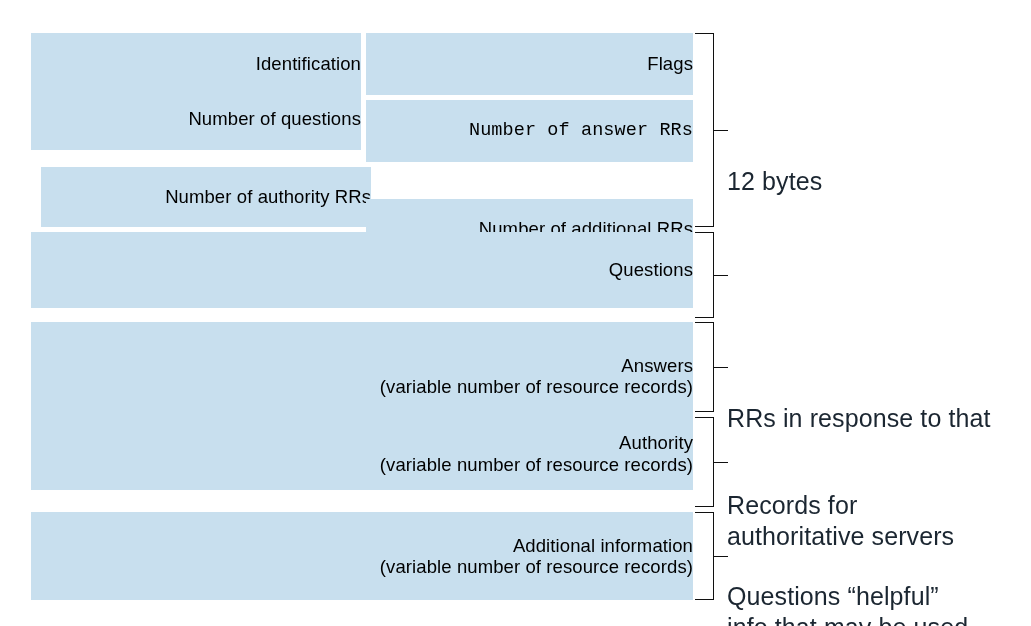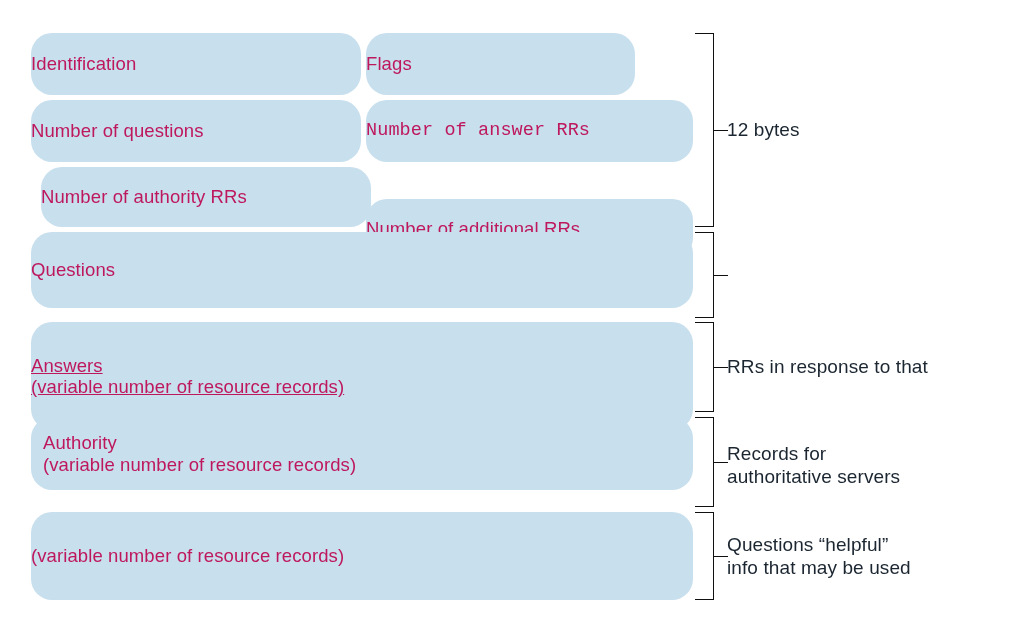--- a/index.html
+++ b/index.html
@@ -16,31 +16,30 @@
     width: 1031px;
     height: 626px;
     background: #ffffff;
     overflow: hidden;
   }
 
   
   .blk {
     position: absolute;
     background: #c8dfee;
-    color: #be185d;
+    color: #000000;
     display: flex;
     flex-direction: column;
-    align-items: flex-start;
+    align-items: flex-end;
     justify-content: center;
     text-align: center;
     line-height: 1.16;
     font-size: 18.5px;
     letter-spacing: 0.1px;
     box-sizing: border-box;
-    border-radius: 21px;
   }
   .blk .l1 { display: block; }
   .blk .l2 { display: block; }
 
   
   .bracket {
     position: absolute;
     left: 695px;
     width: 19px;
     border: 1.6px solid #101010;
@@ -54,67 +53,69 @@
     width: 15px;
     height: 0;
     border-top: 1.6px solid #101010;
   }
 
   
   .note {
     position: absolute;
     left: 727px;
     color: #1b2631;
-    font-size: 19px;
+    font-size: 25px;
     line-height: 1.22;
     letter-spacing: 0.1px;
     white-space: pre-line;
+    margin-top: 48px;
   }
 </style>
 </head>
 <body>
 
 <div id="canvas">
 
   <div class="blk" style="left:31px; top:33px; width:330px; height:62px;">
     <span class="l1">Identification</span>
   </div>
-  <div class="blk" style="left:366px; top:33px; width:269px; height:62px;">
+  <div class="blk" style="left:366px; top:33px; width:327px; height:62px;">
     <span class="l1">Flags</span>
   </div>
 
-  <div class="blk" style="left:31px; top:100px; width:330px; height:62px;">
+  <div class="blk" style="left:31px; top:88px; width:330px; height:62px;">
     <span class="l1">Number of questions</span>
   </div>
   <div class="blk" style="left:366px; top:100px; width:327px; height:62px;font-family:Liberation Mono, monospace;">
     <span class="l1">Number of answer RRs</span>
   </div>
 
   <div class="blk" style="left:41px; top:167px; width:330px; height:60px;">
     <span class="l1">Number of authority RRs</span>
   </div>
   <div class="blk" style="left:366px; top:167px; width:327px; height:60px;margin-top:32px;">
     <span class="l1">Number of additional RRs</span>
   </div>
 
   <div class="blk" style="left:31px; top:232px; width:662px; height:76px;">
     <span class="l1">Questions</span>
   </div>
 
-  <div class="blk" style="left:31px; top:322px; width:662px; height:108px;text-decoration:underline;">
+  <div class="blk" style="left:31px; top:322px; width:662px; height:108px;">
     <span class="l1">Answers</span>
     <span class="l2">(variable number of resource records)</span>
   </div>
 
   <div class="blk" style="left:31px; top:417px; width:662px; height:73px;padding-left:12px;">
     <span class="l1">Authority</span>
     <span class="l2">(variable number of resource records)</span>
   </div>
 
   <div class="blk" style="left:31px; top:512px; width:662px; height:88px;">
+    <span class="l1">Additional information</span>
     <span class="l2">(variable number of resource records)</span>
   </div>
 
   <div class="bracket" style="top:33px; height:194px;"></div>
   <div class="tick" style="top:130px;"></div>
 
   <div class="bracket" style="top:232px; height:86px;"></div>
   <div class="tick" style="top:275px;"></div>
 
   <div class="bracket" style="top:322px; height:90px;"></div>

